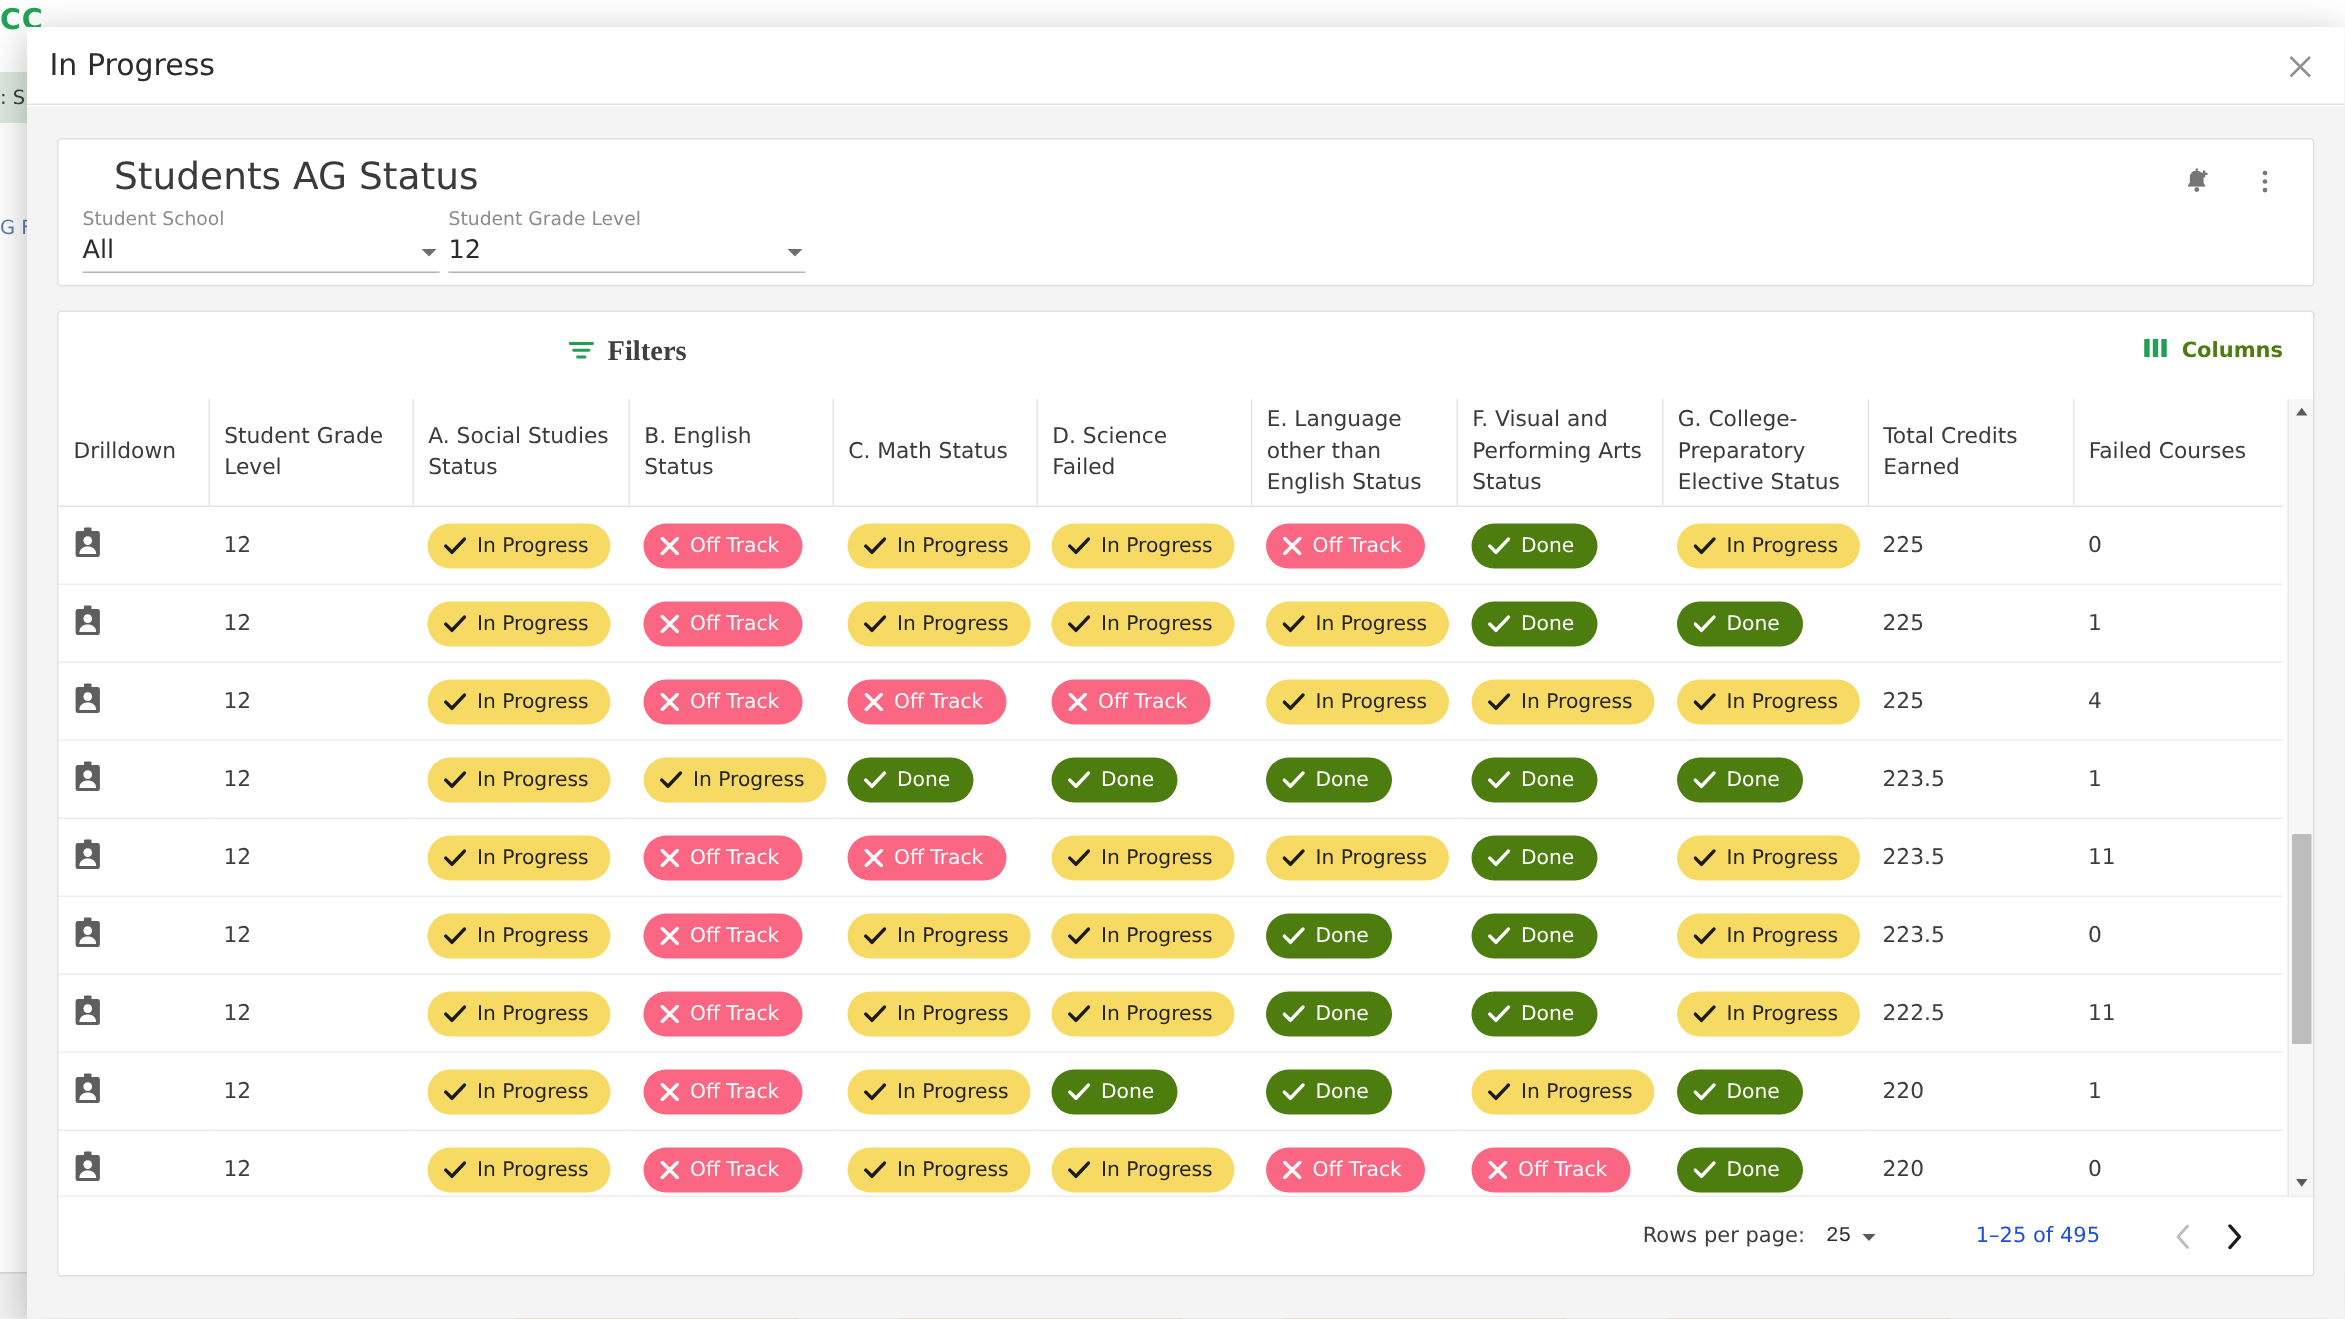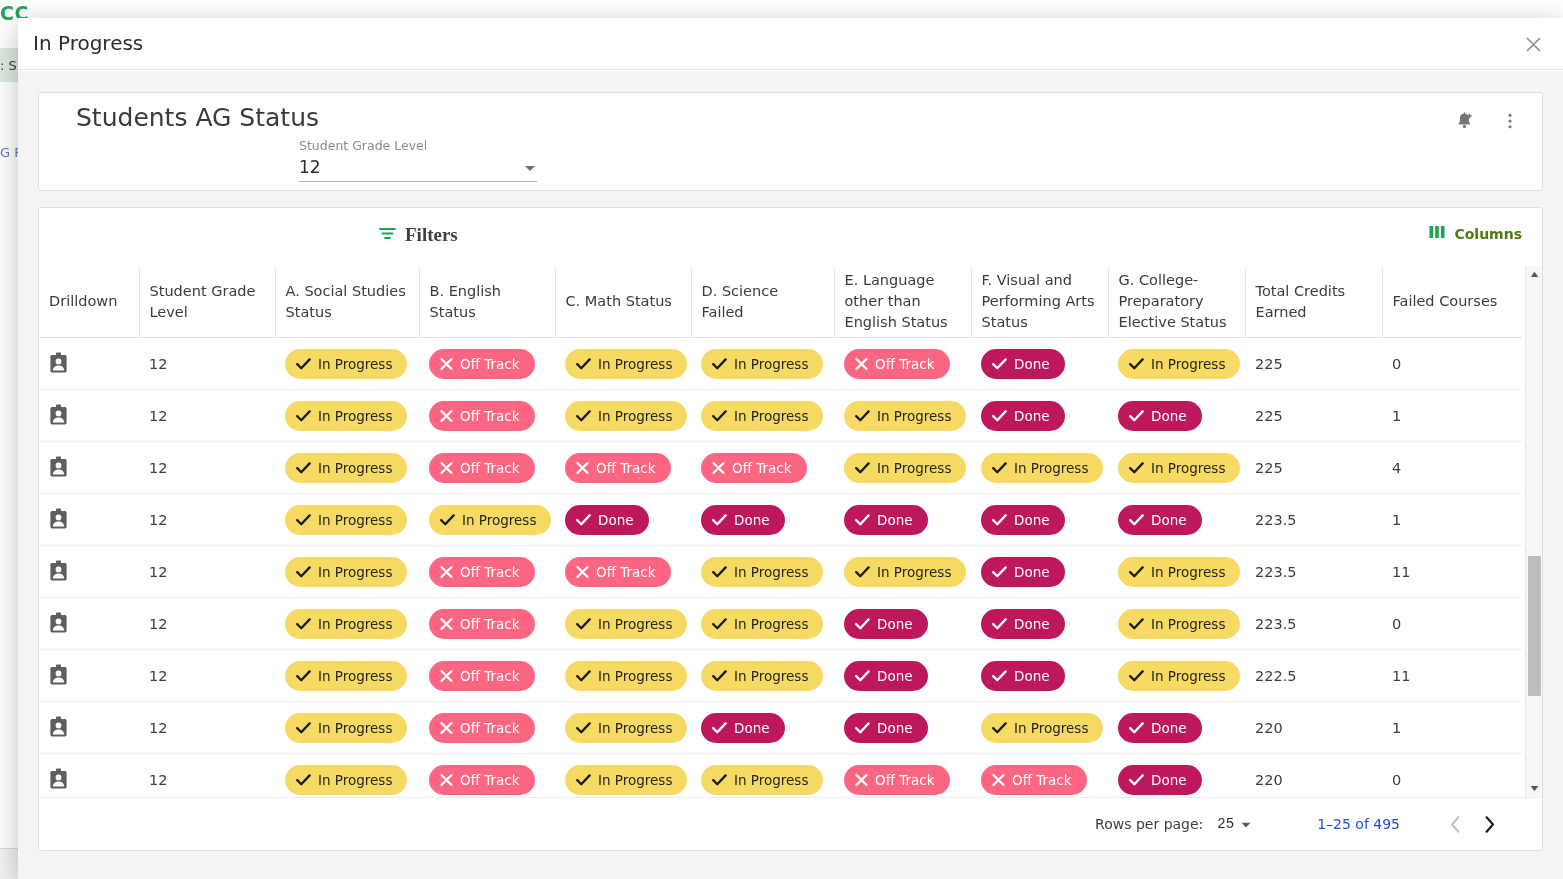--- a/index.html
+++ b/index.html
@@ -144,21 +144,21 @@
     font-size: 14.5px; color: #3d3d3d; vertical-align: middle;
   }
   td.drill { text-align: left; padding-left: 17px; }
   .chip {
     display: inline-flex; align-items: center; gap: 7px;
     height: 30px; padding: 0 15px 0 11px; border-radius: 16px;
     font-size: 13.5px; white-space: nowrap; font-weight: 400;
   }
   .chip.ip   { background: #F7DA64; color: #242424; }
   .chip.ot   { background: #FB6782; color: #ffffff; }
-  .chip.done { background: #be185d; color: #ffffff; }
+  .chip.done { background: #4d7c0f; color: #ffffff; }
   .chip svg { display: block; flex: 0 0 auto; }
 
   
   #grid-vscroll {
     position: absolute; right: 0px; top: 58px; bottom: 53px; width: 17px;
     background: #f7f7f7; border-left: 1px solid #e8e8e8;
   }
   #grid-vscroll .arrow {
     position: absolute; left: 0; width: 17px; height: 17px;
     display: flex; align-items: center; justify-content: center; cursor: pointer;
@@ -233,20 +233,27 @@
       </div>
 
       <div id="more-btn">
         <svg width="18" height="18" viewBox="0 0 18 18" aria-hidden="true">
           <circle cx="9" cy="3.3" r="1.55" fill="#757575"></circle>
           <circle cx="9" cy="9" r="1.55" fill="#757575"></circle>
           <circle cx="9" cy="14.7" r="1.55" fill="#757575"></circle>
         </svg>
       </div>
 
+      <div class="select-field" style="left:16px; width:238px;">
+        <span class="select-label">Student School</span>
+        <div class="select-row">
+          <span class="select-value">All</span>
+          <span class="caret"></span>
+        </div>
+      </div>
 
       <div class="select-field" style="left:260px; width:238px;">
         <span class="select-label">Student Grade Level</span>
         <div class="select-row">
           <span class="select-value">12</span>
           <span class="caret"></span>
         </div>
       </div>
     </div>
 

